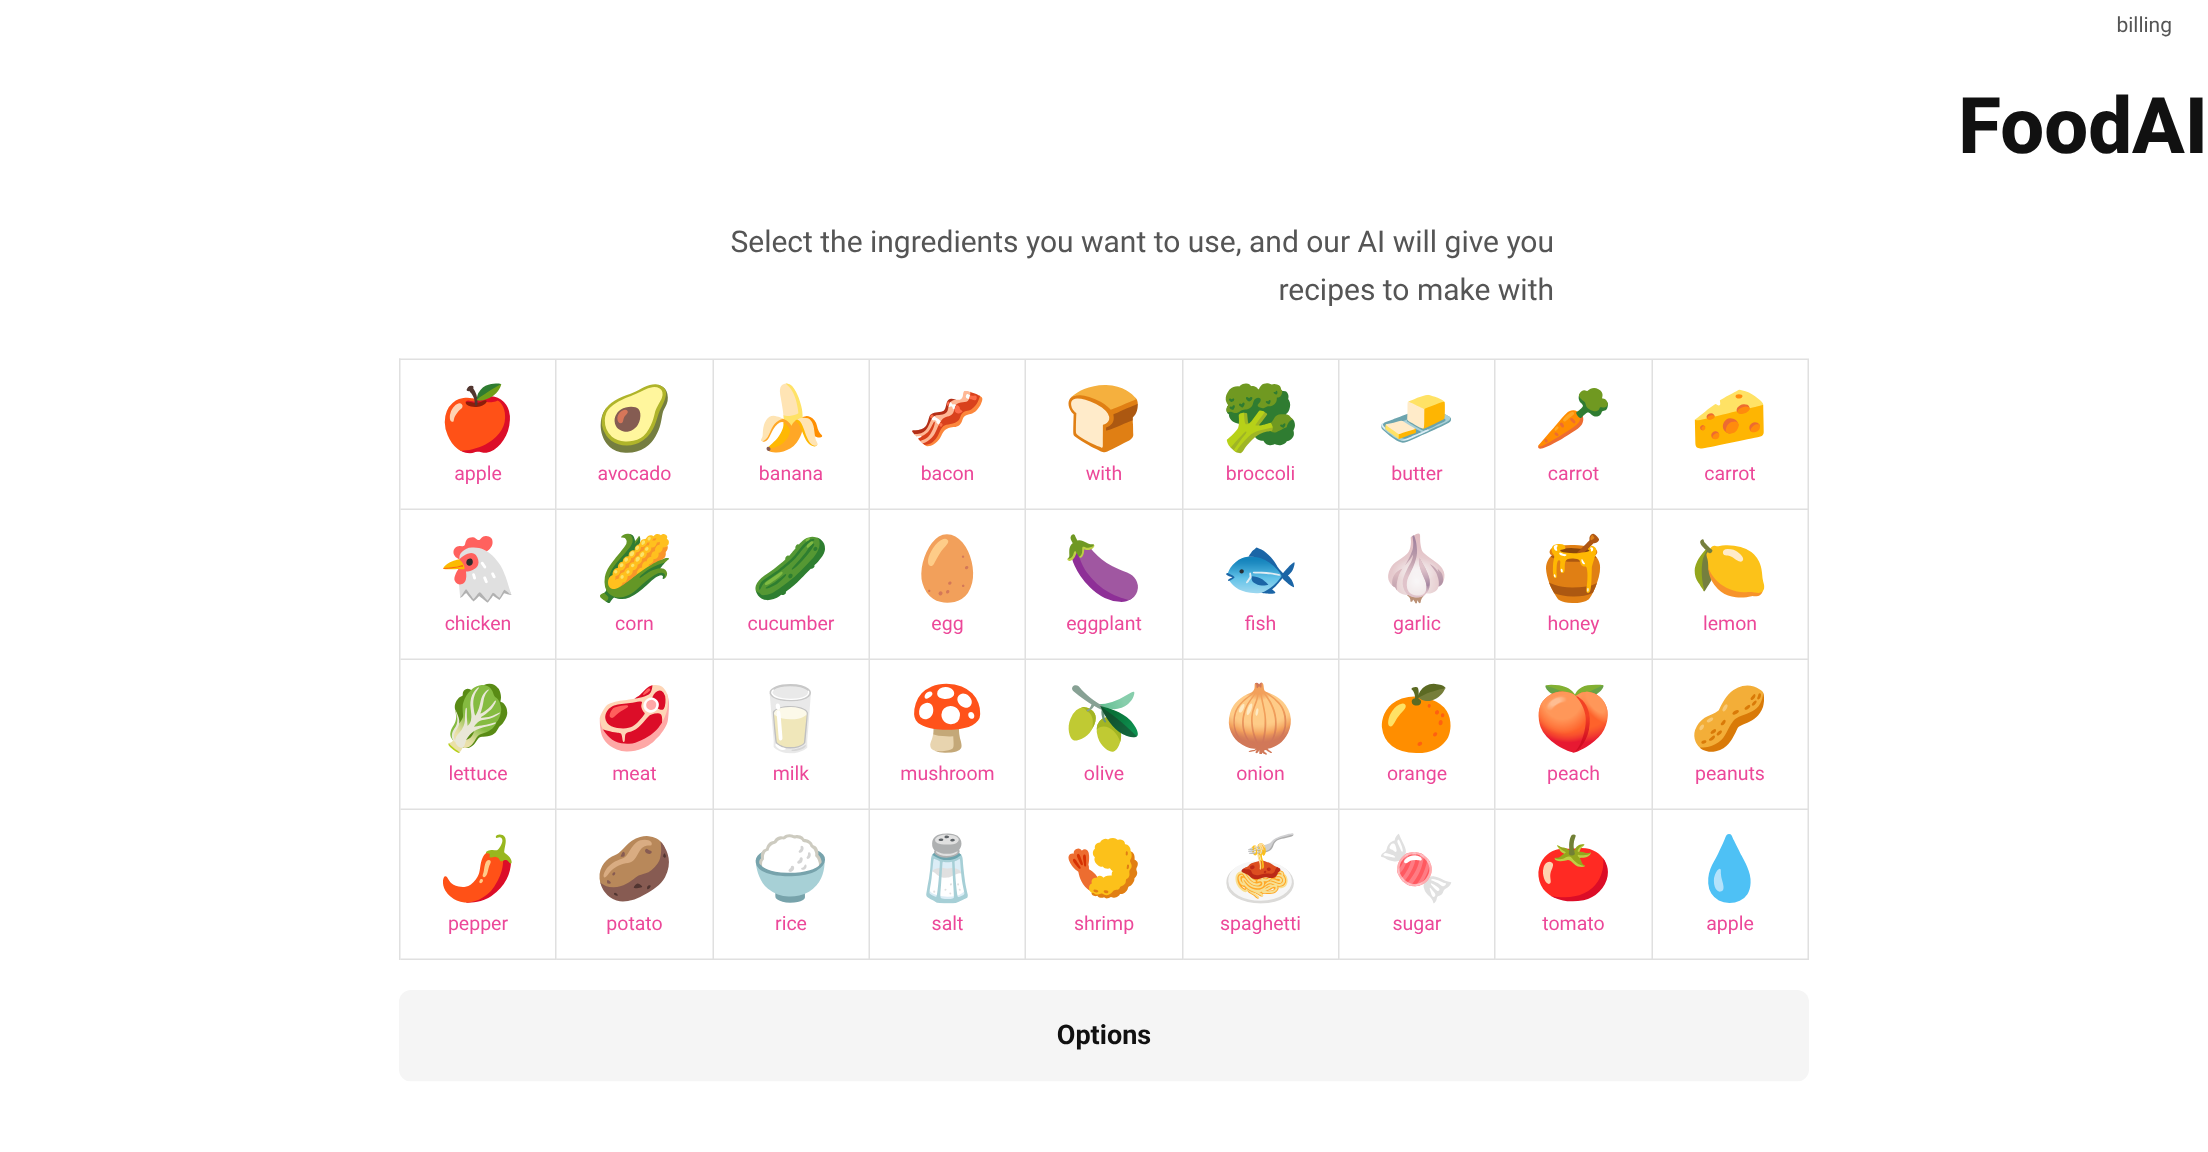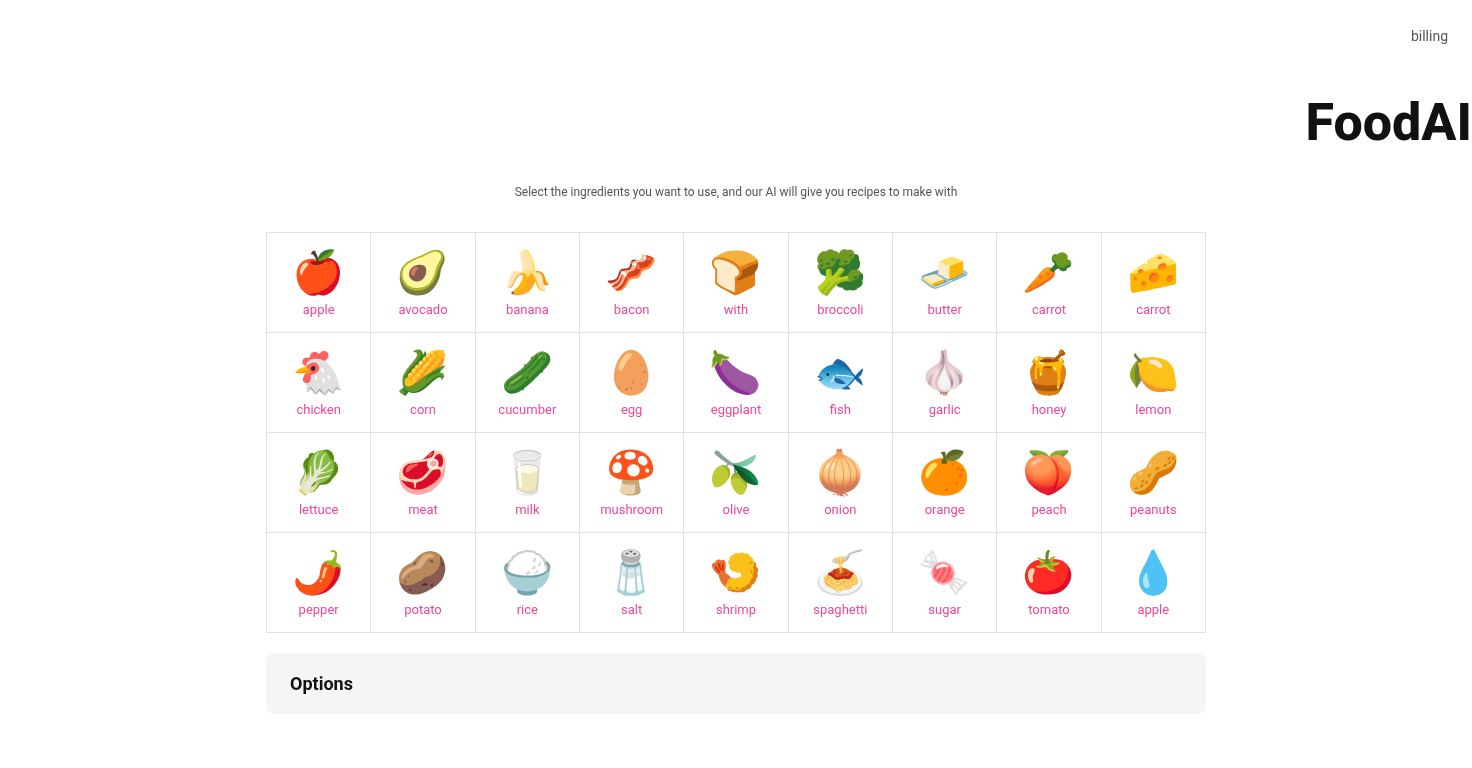--- a/index.html
+++ b/index.html
@@ -4,41 +4,41 @@
   <style>
     * { box-sizing: border-box; margin: 0; padding: 0; }
     body {
       font-family: -apple-system, BlinkMacSystemFont, 'Segoe UI', Roboto, sans-serif;
       background: #fff;
       color: #333;
     }
     .top-nav {
       display: flex;
       justify-content: flex-end;
-      padding: 28px 24px;
+      padding: 9px 24px;
     }
     .billing-link {
       color: #555;
       font-size: 14px;
       text-decoration: none;
       cursor: pointer;
     }
     .header {
       text-align: right;
       padding: 20px 0 10px;
     }
     .header h1 {
       font-size: 52px;
       font-weight: 800;
       color: #111;
     }
     .subtitle {
-      text-align: center;
+      text-align: right;
       color: #555;
-      font-size: 12px;
+      font-size: 20px;
       line-height: 1.6;
       margin: 20px auto 30px;
       max-width: 600px;
     }
     .grid-container {
       max-width: 980px;
       margin: 0 auto;
       padding: 0 20px;
     }
     .grid {
@@ -72,20 +72,21 @@
     }
     .options-section {
       max-width: 980px;
       margin: 20px auto 0;
       padding: 0 20px;
     }
     .options-box {
       background: #f5f5f5;
       border-radius: 8px;
       padding: 20px 24px;
+      text-align: center;
     }
     .options-title {
       font-size: 18px;
       font-weight: 700;
       color: #111;
     }
   </style>
 </head>
 <body>
 

